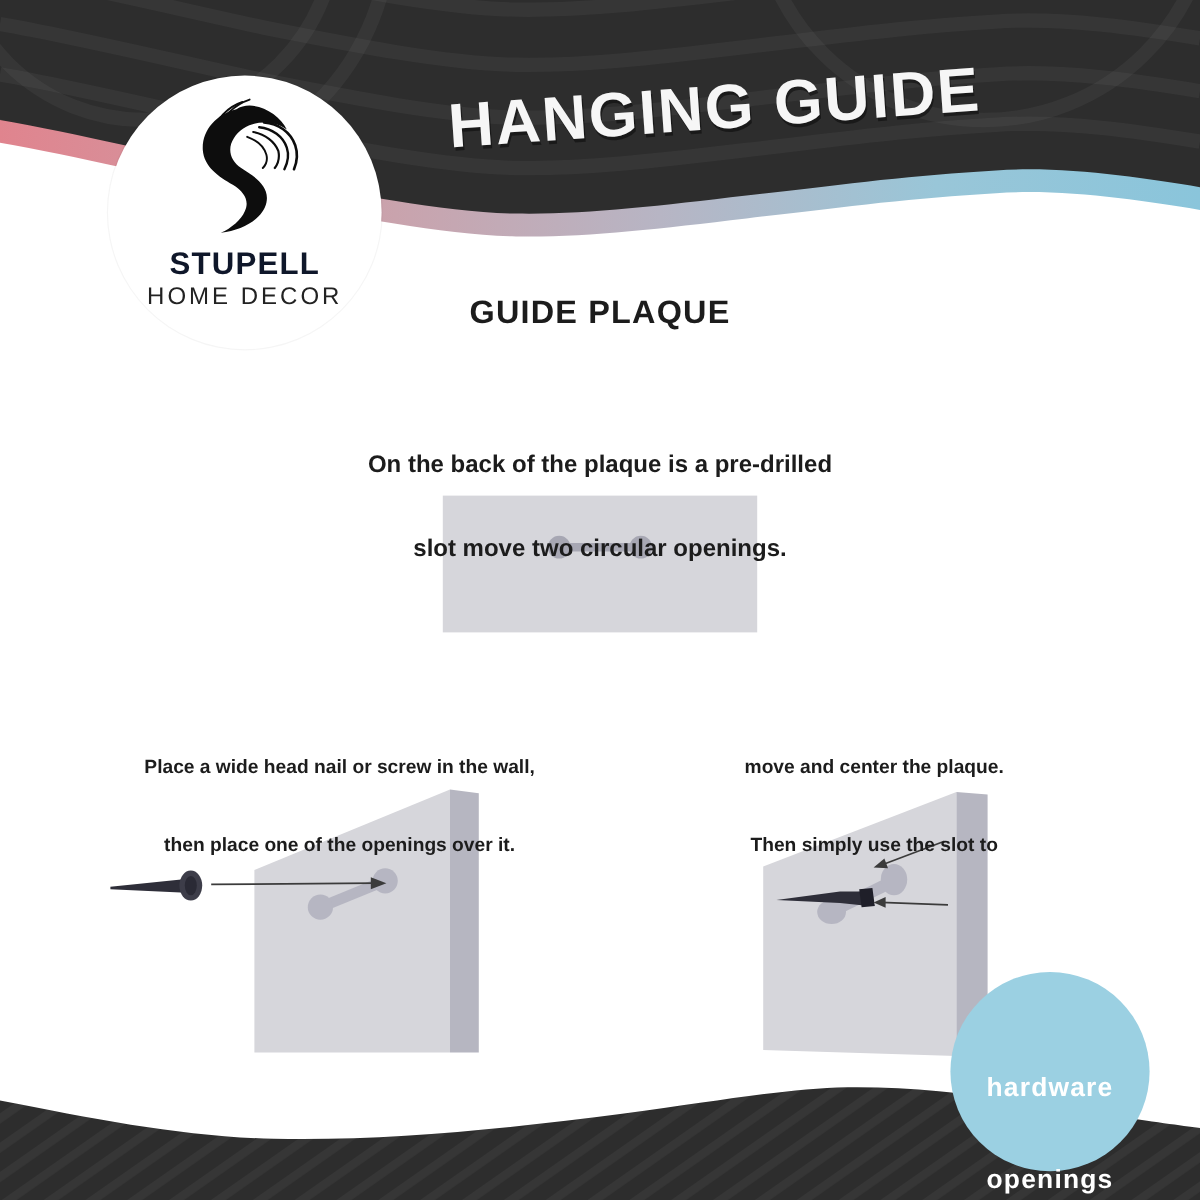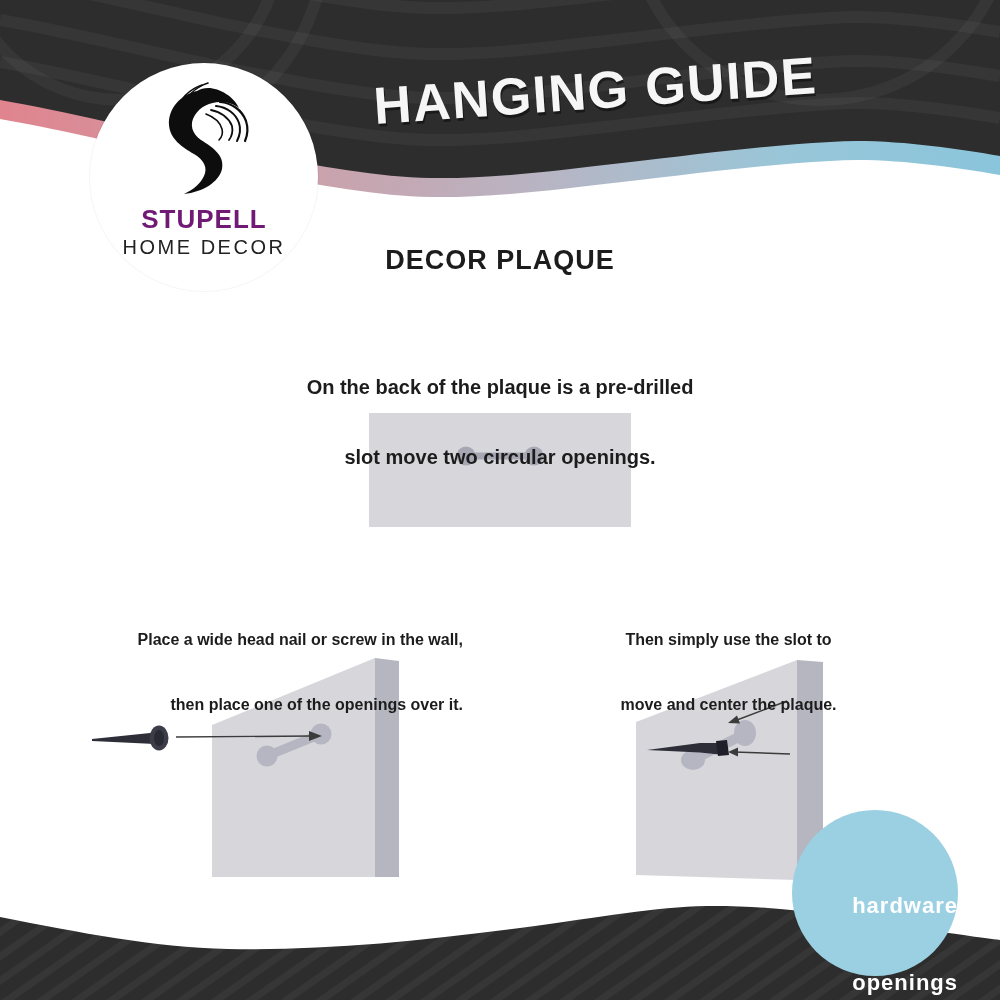--- a/index.html
+++ b/index.html
@@ -18,44 +18,44 @@
     text-shadow:1px 3px 0 rgba(10,10,10,0.55);
   }
   
   .logo-circle{
     position:absolute;left:90px;top:63px;width:228px;height:228px;border-radius:50%;
     background:#ffffff;box-shadow:0 0 0 1px rgba(0,0,0,0.04);
   }
   .logo-mark{position:absolute;left:60px;top:16px;width:110px;height:122px;}
   .brand-name{
     position:absolute;left:0;top:141px;width:100%;text-align:center;
-    font-size:26px;font-weight:700;letter-spacing:1px;color:#701a75;line-height:30px;
+    font-size:26px;font-weight:700;letter-spacing:1px;color:#0f172a;line-height:30px;
   }
   .brand-tagline{
     position:absolute;left:0;top:174px;width:100%;text-align:center;
     font-size:20px;font-weight:400;letter-spacing:2.5px;color:#222;line-height:20px;
   }
   
   .product-label{
     position:absolute;left:250px;top:243px;width:500px;text-align:center;
     font-size:27px;font-weight:700;letter-spacing:1px;color:var(--text,#1c1c1c);line-height:34px;
   }
   .intro-text{
     position:absolute;left:200px;top:330px;width:600px;text-align:center;
     font-size:20px;font-weight:700;color:var(--text,#1c1c1c);line-height:26px;
   }
   .caption{position:absolute;text-align:center;font-size:16px;font-weight:700;
     color:var(--text,#1c1c1c);line-height:21px;}
-  .caption.left{left:103px;top:585px;width:360px;text-align:right;}
+  .caption.left{left:103px;top:585px;width:360px;}
   .caption.right{left:551px;top:585px;width:355px;}
   .tline{display:block;margin-top:44px;}
   
   .badge{
     position:absolute;left:792px;top:810px;width:166px;height:166px;border-radius:50%;
-    background:var(--badge_blue,#9bd0e2);color:#ffffff;text-align:right;
+    background:var(--badge_blue,#9bd0e2);color:#ffffff;text-align:center;
     font-size:22px;font-weight:700;letter-spacing:1px;line-height:33px;
     padding-top:35px;box-sizing:border-box;
   }
 </style>
 </head>
 <body>
 
 <div class="canvas">
 
   <svg class="abs" style="left:0;top:0;" width="1000" height="1000" viewBox="0 0 1000 1000">
@@ -158,34 +158,34 @@
         <path d="M56,35 C64,38 70,43 72,50 C73,54 72,58 69,61" stroke-width="1.6"></path>
       </g>
       <path fill="#0d0d0d" d="M47,12 C30,16 18,30 19,46 C20,60 32,68 44,75 C54,81 58,89 54,97 C51,104 43,111 34,115
            C53,113 69,103 72,90 C75,76 62,68 51,61 C42,55 39,45 45,36 C50,28 60,23 70,23
            C77,23 84,25 89,29 C84,18 70,9 58,9 C54,9 50,10 47,12 Z"></path>
     </svg>
     <div class="brand-name">STUPELL</div>
     <div class="brand-tagline">HOME DECOR</div>
   </div>
 
-  <div class="product-label">DECOR PLAQUE</div>
+  <div class="product-label">GUIDE PLAQUE</div>
 
   <div class="intro-text">
     <span class="tline">On the back of the plaque is a pre-drilled</span>
     <span class="tline">slot move two circular openings.</span>
   </div>
 
   <div class="caption left">
     <span class="tline">Place a wide head nail or screw in the wall,</span>
     <span class="tline">then place one of the openings over it.</span>
   </div>
   <div class="caption right">
+    <span class="tline">move and center the plaque.</span>
     <span class="tline">Then simply use the slot to</span>
-    <span class="tline">move and center the plaque.</span>
   </div>
 
   <div class="badge">
     <span class="tline">hardware</span>
     <span class="tline">openings</span>
   </div>
 
 </div>
 
 </body></html>

